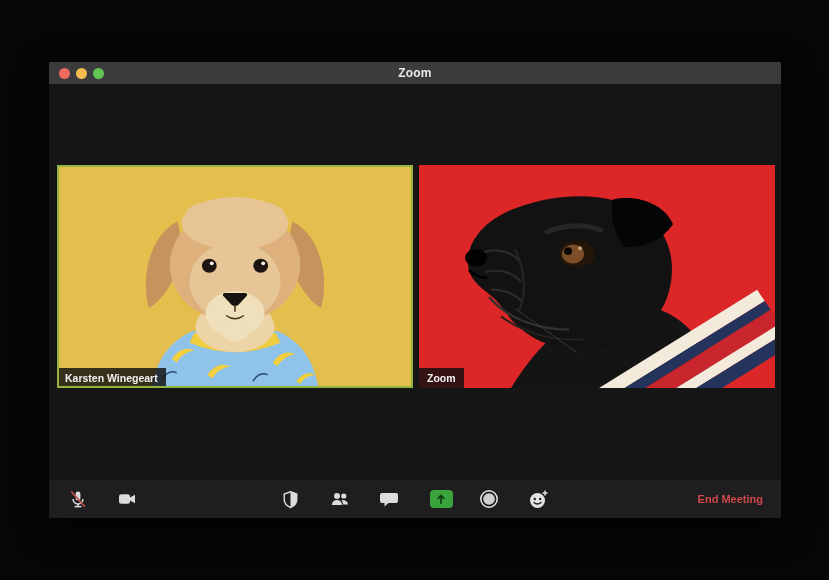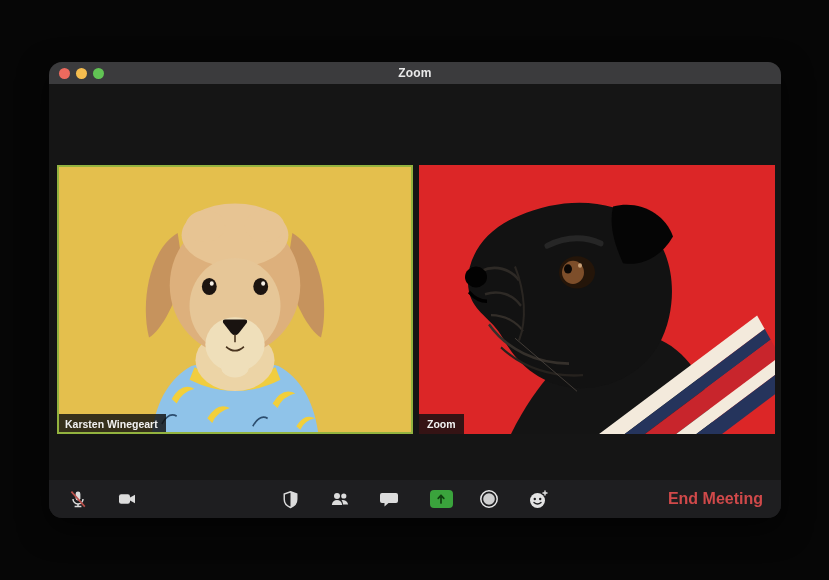--- a/index.html
+++ b/index.html
@@ -2,39 +2,39 @@
 <html><head>
 <meta charset="utf-8">
 <style>
   html,body{margin:0;padding:0;}
   body{
     width:829px;height:580px;background:#060606;position:relative;overflow:hidden;
     font-family:"Liberation Sans", sans-serif;
   }
   .window{
     position:absolute;left:49px;top:62px;width:732px;height:456px;
-    background:#151515;border-radius:13px;overflow:hidden;
+    background:#151515;border-radius:2px;overflow:hidden;
     box-shadow:0 10px 30px rgba(0,0,0,.6);
   }
   .titlebar{
     position:absolute;left:0;top:0;width:100%;height:22px;background:#3b3b3d;
     display:flex;align-items:center;
   }
   .traffic{display:flex;gap:6px;margin-left:10px;}
   .light{width:11px;height:11px;border-radius:50%;}
   .light.red{background:#ec6a5e;}
   .light.yellow{background:#f5bd4f;}
   .light.green{background:#61c454;}
   .win-title{
     position:absolute;left:0;right:0;text-align:center;
     color:#e9e9e9;font-size:12px;font-weight:bold;letter-spacing:.2px;
   }
   .stage{position:absolute;left:0;top:22px;width:732px;height:396px;background:#151515;}
   .tile{
-    position:absolute;top:81px;width:356px;height:269px;overflow:hidden;
+    position:absolute;top:81px;width:356px;height:223px;overflow:hidden;
   }
   .tile.left{left:8px;background:#e4bf4d;border:2px solid #93b33f;box-sizing:border-box;}
   .tile.right{left:370px;background:#dc2627;}
   .tile svg{position:absolute;left:0;top:0;width:100%;height:100%;}
   .name-label{
     position:absolute;left:0;bottom:0;background:rgba(16,16,16,.82);
     color:#f2f2f2;font-size:10.5px;font-weight:bold;padding:4px 8px 4px 8px;
     white-space:nowrap;z-index:2;
   }
   .tile.left .name-label{left:-2px;bottom:-2px;}
@@ -45,21 +45,21 @@
     position:absolute;top:7px;width:24px;height:24px;display:flex;
     align-items:center;justify-content:center;cursor:pointer;
   }
   .tool-btn svg{display:block;}
   .share-pill{
     width:23px;height:18px;background:#3aa33c;border-radius:4px;
     display:flex;align-items:center;justify-content:center;
   }
   .end-meeting{
     position:absolute;right:18px;top:0;height:38px;display:flex;align-items:center;
-    color:#d0494a;font-size:16px;font-weight:bold;cursor:pointer;
+    color:#d0494a;font-size:11px;font-weight:bold;cursor:pointer;
   }
 </style>
 </head>
 <body>
 
 <div class="window">
 
   <div class="titlebar">
     <div class="traffic">
       <span class="light red"></span>

